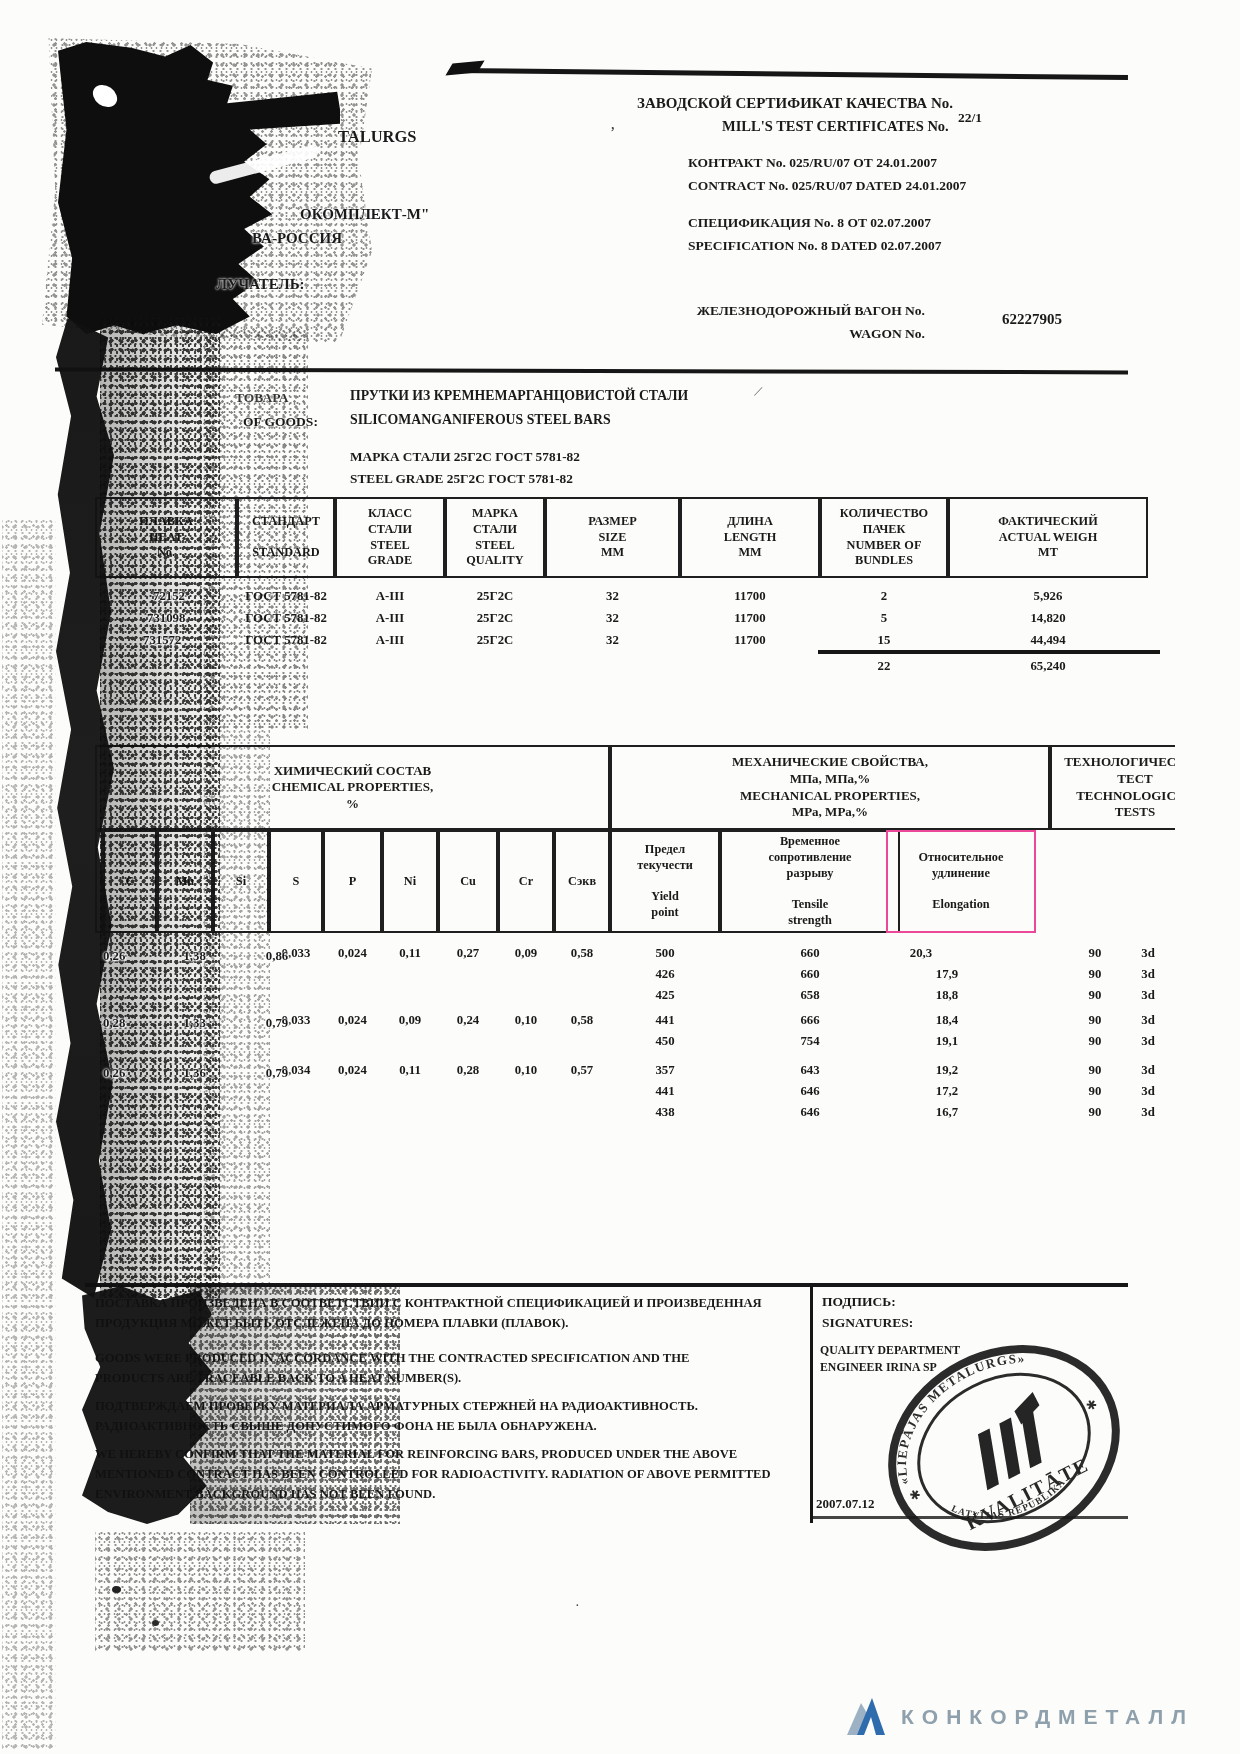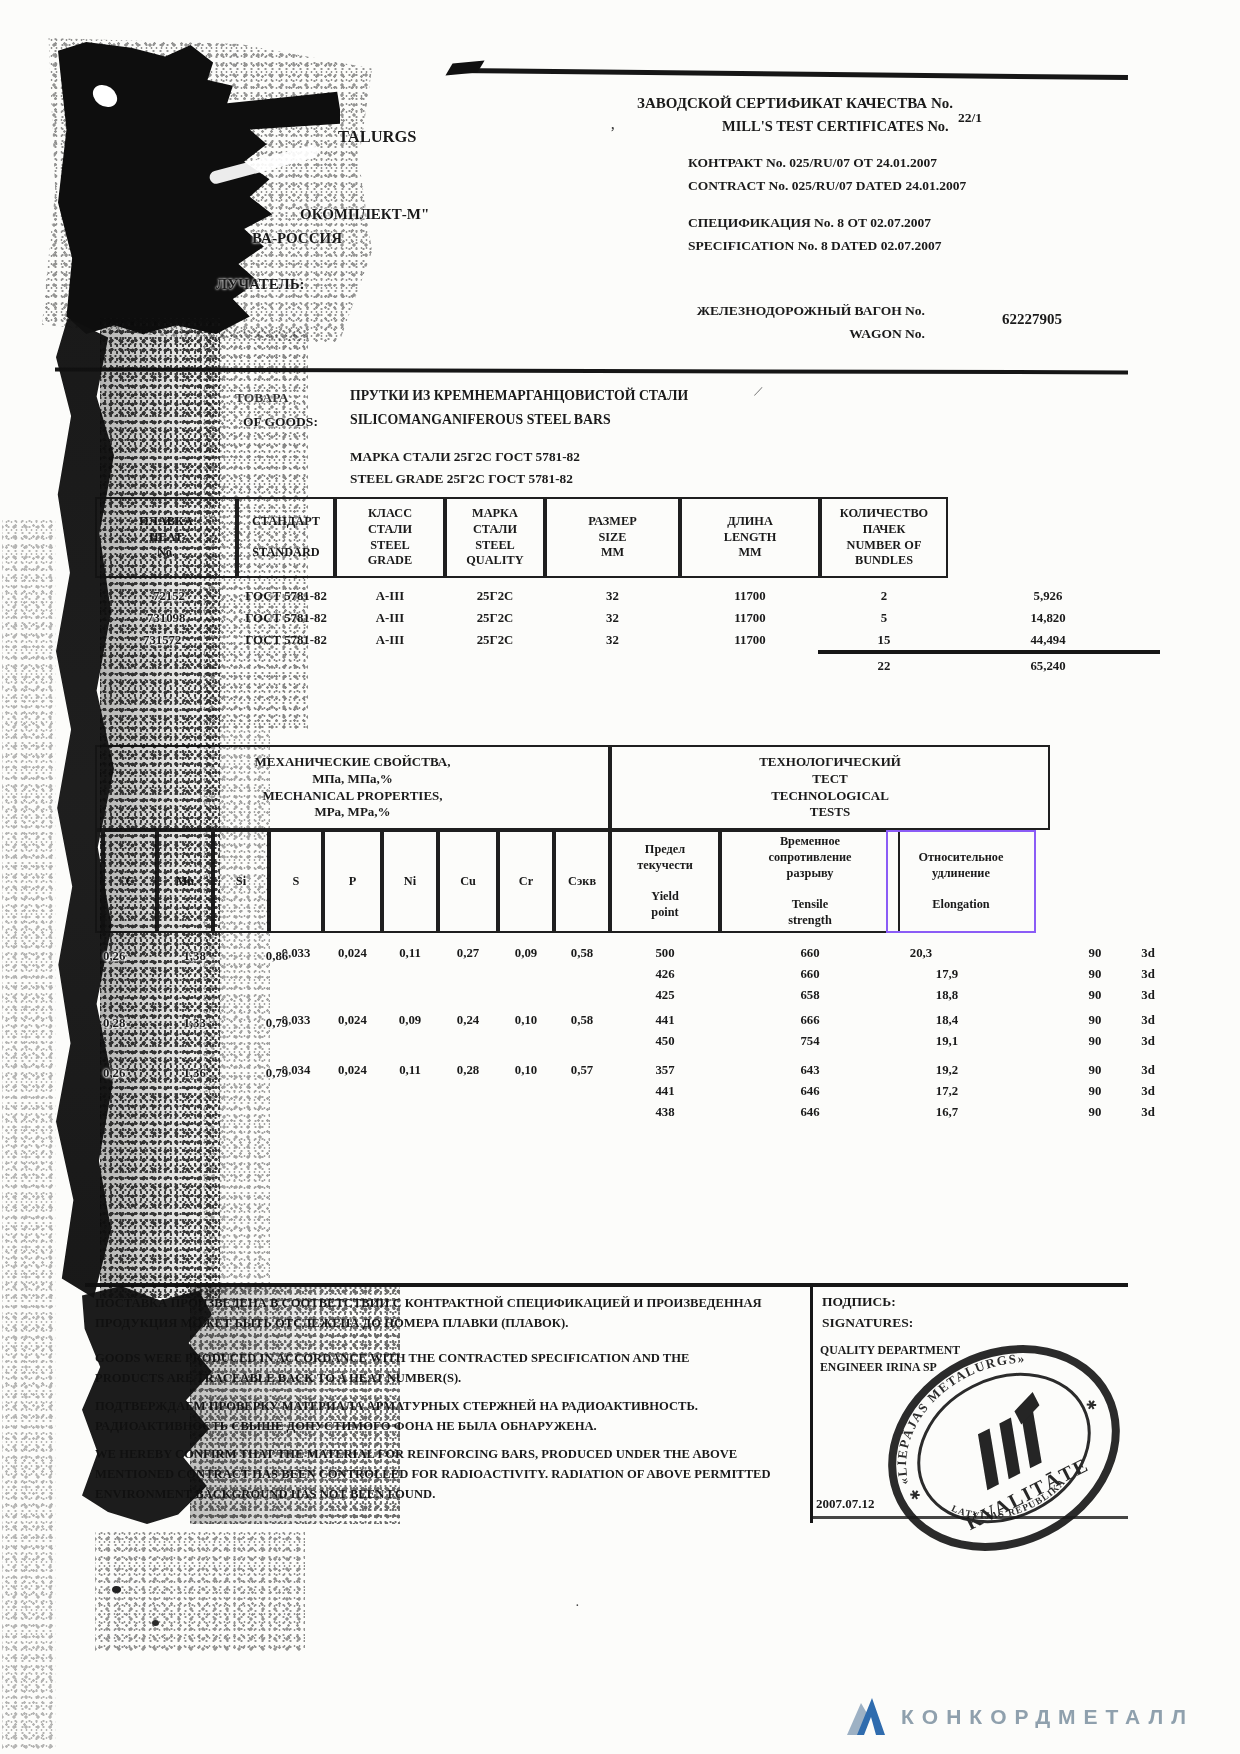--- a/index.html
+++ b/index.html
@@ -94,20 +94,23 @@
     <div class="c">РАЗМЕР
 SIZE
 ММ</div>
     <div class="c">ДЛИНА
 LENGTH
 ММ</div>
     <div class="c">КОЛИЧЕСТВО
 ПАЧЕК
 NUMBER OF
 BUNDLES</div>
+    <div class="c">ФАКТИЧЕСКИЙ
+ACTUAL WEIGH
+МТ</div>
   </div>
 
   <div class="grid" style="left:95px;top:586px;grid-template-columns:142px 98px 110px 100px 135px 140px 128px 200px;height:20px;">
     <div class="d hi" style="justify-content:flex-start;padding-left:58px;">72152</div>
     <div class="d">ГОСТ 5781-82</div>
     <div class="d">А-III</div>
     <div class="d">25Г2С</div>
     <div class="d">32</div>
     <div class="d">11700</div>
     <div class="d">2</div>
@@ -140,20 +143,23 @@
         <div></div>
         <div></div>
         <div></div>
         <div></div>
         <div></div>
     <div class="d">22</div>
     <div class="d">65,240</div>
   </div>
 
   <div class="grid" style="left:95px;top:745px;grid-template-columns:515px 440px 170px;height:85px;">
+    <div class="c" style="font-size:13px;">ХИМИЧЕСКИЙ СОСТАВ
+CHEMICAL PROPERTIES,
+%</div>
     <div class="c" style="font-size:13px;">МЕХАНИЧЕСКИЕ СВОЙСТВА,
 МПа, МПа,%
 MECHANICAL PROPERTIES,
 МРа, МРа,%</div>
     <div class="c" style="font-size:13px;">ТЕХНОЛОГИЧЕСКИЙ
 ТЕСТ
 TECHNOLOGICAL
 TESTS</div>
   </div>
 
@@ -172,21 +178,21 @@
 текучести
 
 Yield
 point</div>
     <div class="c">Временное
 сопротивление
 разрыву
 
 Tensile
 strength</div>
-    <div class="c" style="transform:translateX(-14px);border:2px solid #8b5cf6;">Относительное
+    <div class="c" style="transform:translateX(-14px);border:2px solid #ec4899;">Относительное
 удлинение
 
 Elongation</div>
   </div>
 
   <div style="position:absolute;left:95px;top:946px;width:1125px;height:18px;">
     <span class="cc hi" style="left:8px;width:54px;">0,26</span>
     <span class="cc hi" style="left:62px;width:56px;">1,38</span>
     <span class="cc hi" style="left:118px;width:56px;">0,86</span>
     <span class="cc" style="left:174px;width:54px;">0,033</span>

